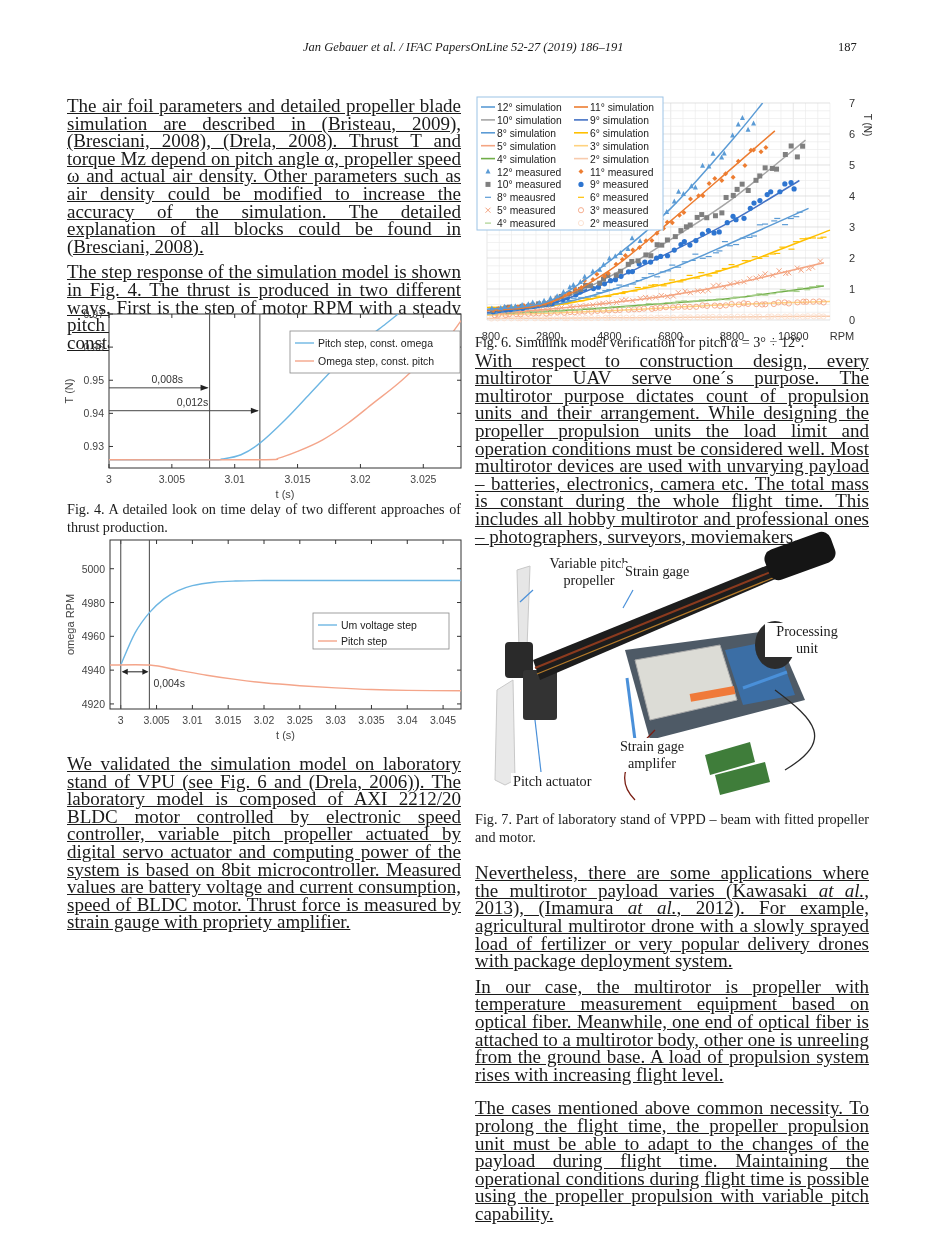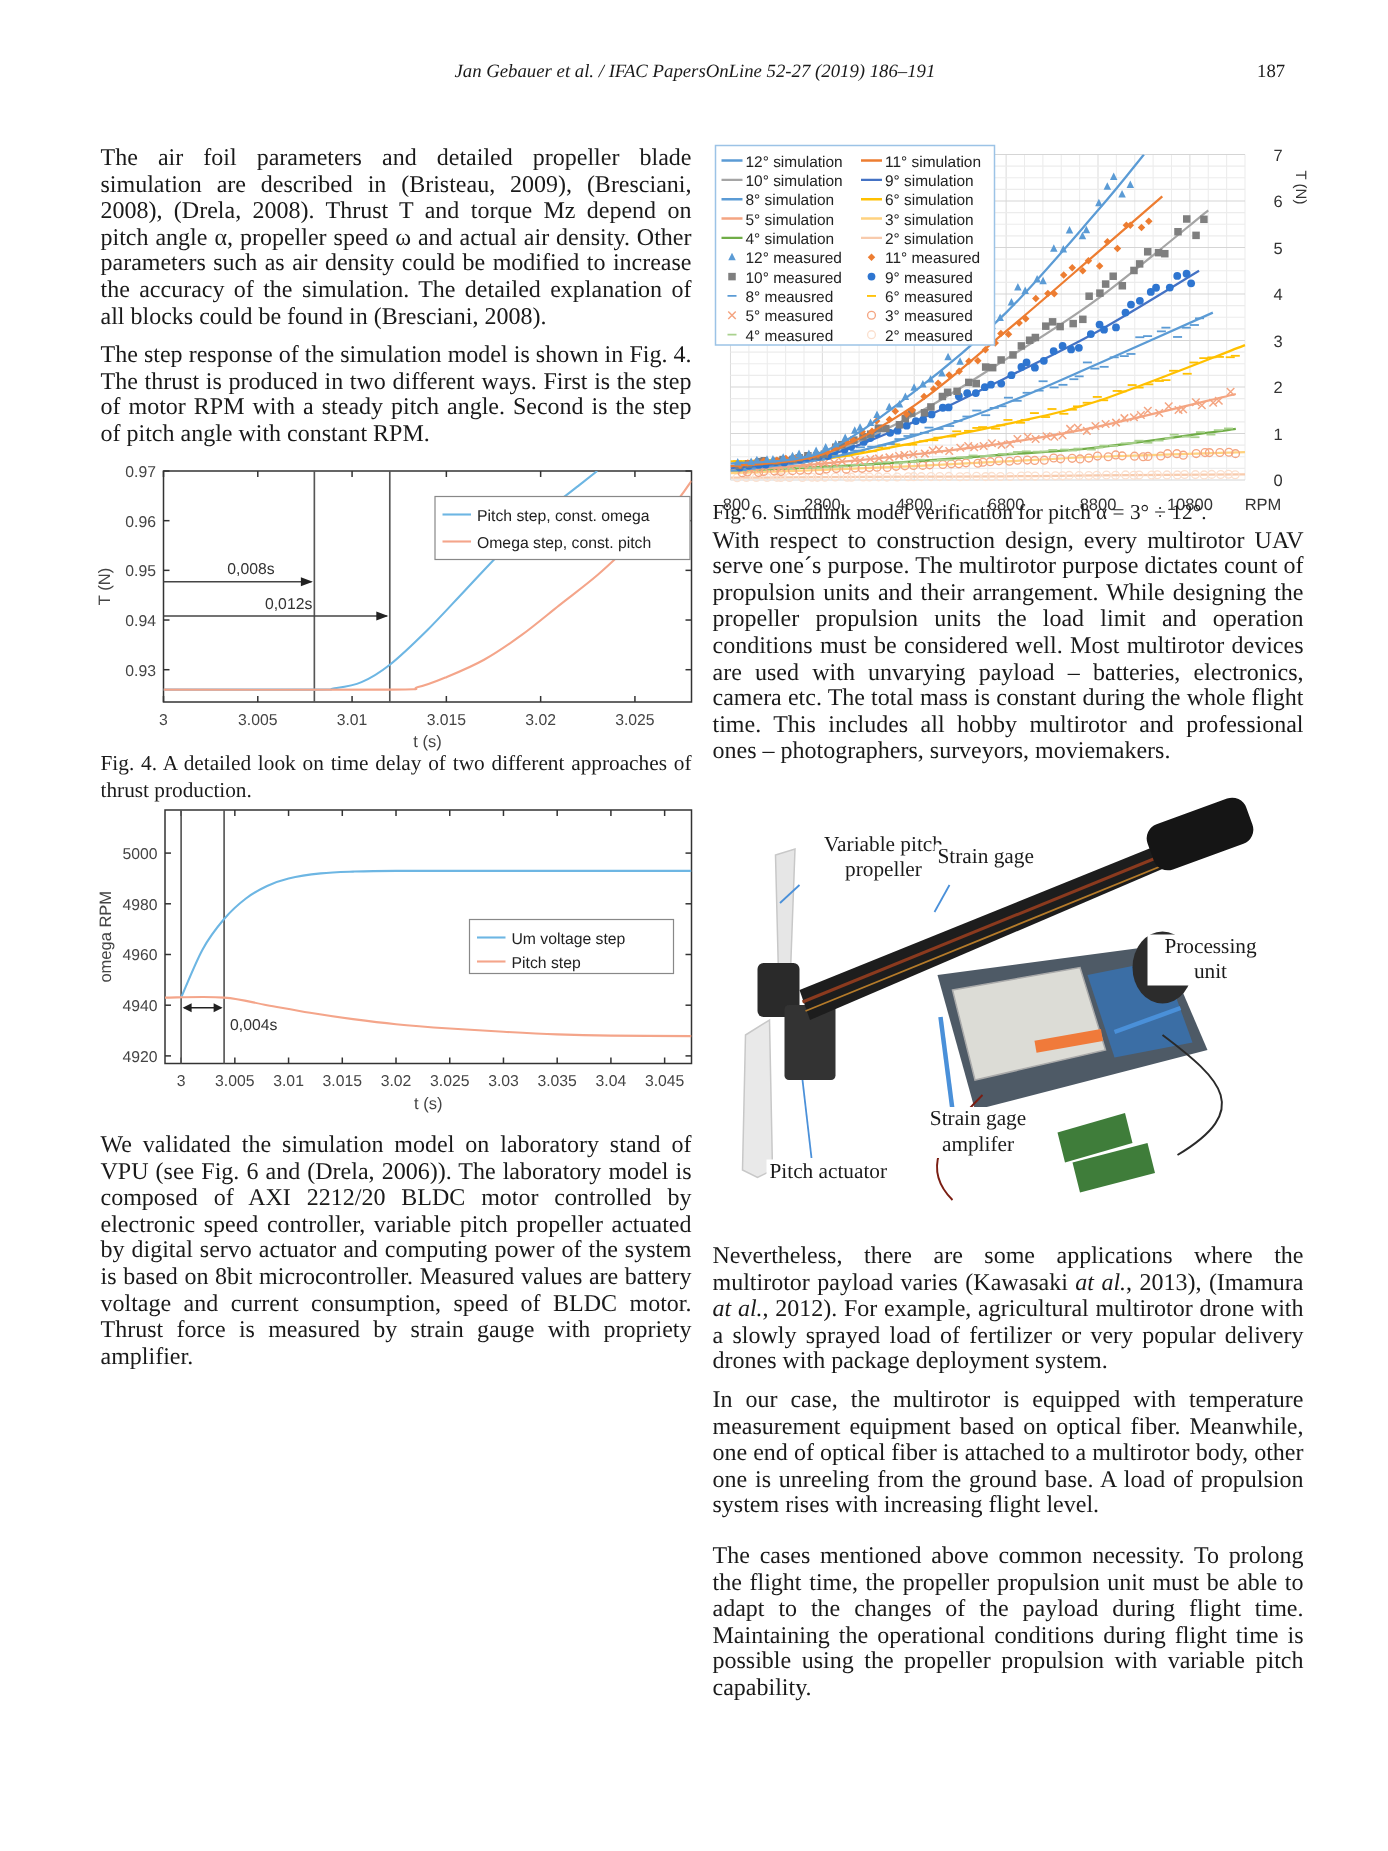--- a/index.html
+++ b/index.html
@@ -4,21 +4,21 @@
 <style>
   html, body { margin:0; padding:0; background:#ffffff; }
   body { width:925px; height:1234px; position:relative; overflow:hidden;
          font-family:"Liberation Serif", serif; color:#1a1a1a; }
   .header { position:absolute; top:40px; left:0; width:777px; height:18px; font-size:12.5px; font-style:italic; }
   .header .running { position:absolute; left:303px; top:0; }
   .header .pageno { position:absolute; left:838px; top:0; font-style:normal; }
   .col { position:absolute; width:394px; }
   .col.left { left:67px; }
   .col.right { left:475px; }
-  p.body { margin:0; font-size:16px; line-height:17.6px; text-align:justify; }
+  p.body { margin:0; font-size:19px; line-height:17.6px; text-align:justify;text-decoration:underline; }
   .caption { font-size:14.2px; line-height:17.6px; text-align:justify; margin:0; }
   .abs { position:absolute; }
   svg text { font-family:"Liberation Sans", sans-serif; }
   .fig7-label { position:absolute; font-size:14.2px; line-height:17px; text-align:center; background:#ffffff; padding:0 2px; }
 </style>
 </head>
 <body>
 
 <div class="header">
   <span class="running">Jan Gebauer  et al. / IFAC PapersOnLine 52-27 (2019) 186–191</span>
@@ -876,16 +876,17 @@
     <line x1="66" y1="242" x2="60" y2="190" stroke="#4a90d9" stroke-width="1.2"></line>
   </svg>
   <div class="fig7-label" style="left:60px; top:25px; width:104px;">Variable pitch propeller</div>
   <div class="fig7-label" style="left:148px; top:33px;">Strain gage</div>
   <div class="fig7-label" style="left:290px; top:93px; width:80px;">Processing unit</div>
   <div class="fig7-label" style="left:132px; top:208px; width:86px;">Strain gage amplifer</div>
   <div class="fig7-label" style="left:36px; top:243px;">Pitch actuator</div>
 </div>
 
 <div class="col right" style="top:811px;">
+  <p class="caption">Fig. 7. Part of laboratory stand of VPPD – beam with fitted propeller and motor.</p>
   <p class="body" style="margin-top:18px;" id="rc-para2">Nevertheless, there are some applications where the multirotor payload varies (Kawasaki <i>at al.</i>, 2013), (Imamura <i>at al.</i>, 2012). For example, agricultural multirotor drone with a slowly sprayed load of fertilizer or very popular delivery drones with package deployment system.</p>
-  <p class="body" style="margin-top:8px;">In our case, the multirotor is equipped with temperature measurement equipment based on optical fiber. Meanwhile, one end of optical fiber is attached to a multirotor body, other one is unreeling from the ground base. A load of propulsion system rises with increasing flight level.</p>
+  <p class="body" style="margin-top:8px;">In our case, the multirotor is propeller with temperature measurement equipment based on optical fiber. Meanwhile, one end of optical fiber is attached to a multirotor body, other one is unreeling from the ground base. A load of propulsion system rises with increasing flight level.</p>
   <p class="body" style="margin-top:16px;">The cases mentioned above common necessity. To prolong the flight time, the propeller propulsion unit must be able to adapt to the changes of the payload during flight time. Maintaining the operational conditions during flight time is possible using the propeller propulsion with variable pitch capability.</p>
 </div>
 
 </body></html>

